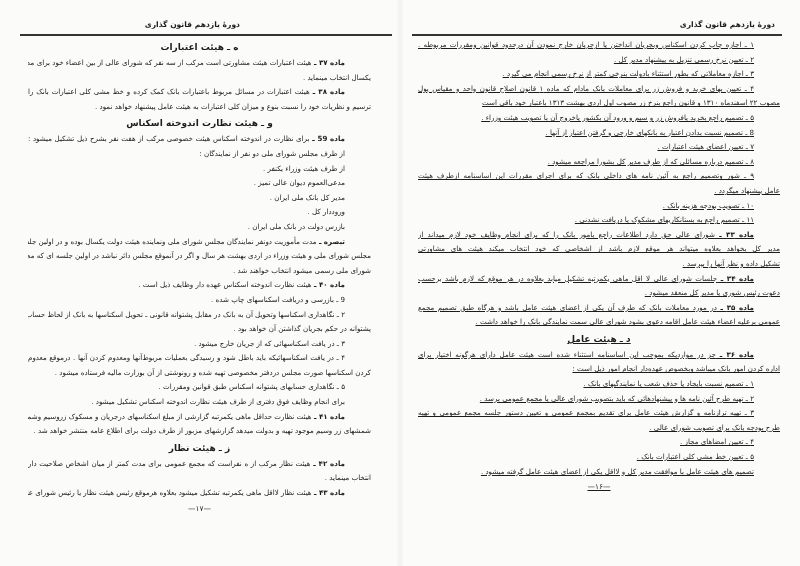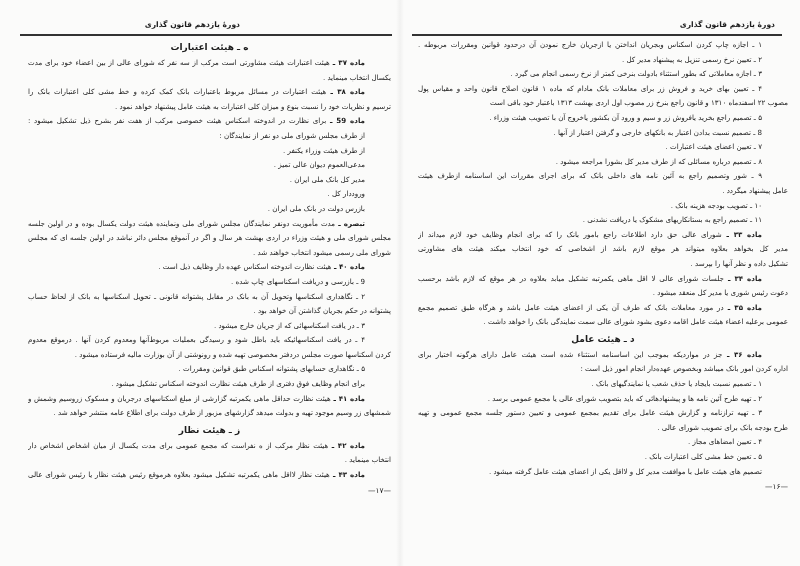--- a/index.html
+++ b/index.html
@@ -29,52 +29,53 @@
       position: absolute; top: 34px; height: 1.6px; background: #333;
     }
     #page-left .head-rule  { left: 20px; right: 8px; }
     #page-right .head-rule { left: 12px; right: 18px; }
 
     .body-text {
       position: absolute; top: 38px;
       font-size: 7.1px; line-height: 14.6px;
       text-align: justify;
     }
-    #page-left .body-text  { left: 28px; right: 9px; }
-    #page-right .body-text { left: 18px; right: 12px; }
+    #page-left .body-text  { left: 28px; right: 29px; }
+    #page-right .body-text { left: 18px; right: 20px; text-decoration: underline; }
 
     .line { display: block; white-space: nowrap; overflow: hidden; text-align: justify; text-align-last: justify; }
     .line.last { text-align-last: right; }
     .indent { padding-right: 26px; }
     .section-title {
       display: block; text-align: center; font-size: 9px; font-weight: bold;
       line-height: 18px;
     }
     .art { font-weight: bold; }
     .page-number {
-      display: block; text-align: right; font-size: 7.5px; line-height: 16px; letter-spacing: 1px;
+      display: block; text-align: center; font-size: 7.5px; line-height: 16px; letter-spacing: 1px;
       direction: ltr;
     }
     .gutter-shadow {
       position: absolute; top: 0; bottom: 0; left: 396px; width: 8px;
       background: linear-gradient(to right, rgba(0,0,0,0) 0%, rgba(0,0,0,0.04) 50%, rgba(0,0,0,0) 100%);
     }
   </style>
 </head>
 <body>
 
 <div class="page" id="page-left">
   <div class="running-head">دورهٔ یازدهم قانون گذاری</div>
   <div class="head-rule"></div>
   <div class="body-text" id="left-body">
       <span class="section-title">ه ـ هیئت اعتبارات</span>
       <span class="line indent"><span class="art">ماده ۳۷ ـ </span><span>هیئت اعتبارات هیئت مشاورتی است مرکب از سه نفر که شورای عالی از بین اعضاء خود برای مدت</span></span>
       <span class="line last"><span>یکسال انتخاب مینماید .</span></span>
       <span class="line indent"><span class="art">ماده ۳۸ ـ </span><span>هیئت اعتبارات در مسائل مربوط باعتبارات بانک کمک کرده و خط مشی کلی اعتبارات بانک را</span></span>
       <span class="line last"><span>ترسیم و نظریات خود را نسبت بنوع و میزان کلی اعتبارات به هیئت عامل پیشنهاد خواهد نمود .</span></span>
+      <span class="section-title">و ـ هیئت نظارت اندوخته اسکناس</span>
       <span class="line indent"><span class="art">ماده 59 ـ </span><span>برای نظارت در اندوخته اسکناس هیئت خصوصی مرکب از هفت نفر بشرح ذیل تشکیل میشود :</span></span>
       <span class="line indent last"><span>از طرف مجلس شورای ملی دو نفر از نمایندگان :</span></span>
       <span class="line indent last"><span>از طرف هیئت وزراء یکنفر .</span></span>
       <span class="line indent last"><span>مدعی‌العموم دیوان عالی تمیز .</span></span>
       <span class="line indent last"><span>مدیر کل بانک ملی ایران .</span></span>
       <span class="line indent last"><span>ورود‌دار کل .</span></span>
       <span class="line indent last"><span>بازرس دولت در بانک ملی ایران .</span></span>
       <span class="line indent"><span class="art">تبصره ـ </span><span>مدت مأموریت دونفر نمایندگان مجلس شورای ملی ونماینده هیئت دولت یکسال بوده و در اولین جلسه</span></span>
       <span class="line"><span>مجلس شورای ملی و هیئت وزراء در اردی بهشت هر سال و اگر در آنموقع مجلس دائر نباشد در اولین جلسه ای که مجلس</span></span>
       <span class="line last"><span>شورای ملی رسمی میشود انتخاب خواهند شد .</span></span>
@@ -83,21 +84,21 @@
       <span class="line indent"><span>۲ ـ نگاهداری اسکناسها وتحویل آن به بانک در مقابل پشتوانه قانونی ـ تحویل اسکناسها به بانک از لحاظ حساب</span></span>
       <span class="line last"><span>پشتوانه در حکم بجریان گذاشتن آن خواهد بود .</span></span>
       <span class="line indent last"><span>۳ ـ در یافت اسکناسهائی که از جریان خارج میشود .</span></span>
       <span class="line indent"><span>۴ ـ در یافت اسکناسهائیکه باید باطل شود و رسیدگی بعملیات مربوط‌آنها ومعدوم کردن آنها . درموقع معدوم</span></span>
       <span class="line last"><span>کردن اسکناسها صورت مجلس دردفتر مخصوصی تهیه شده و رونوشتی از آن بوزارت مالیه فرستاده میشود .</span></span>
       <span class="line indent last"><span>۵ ـ نگاهداری حسابهای پشتوانه اسکناس طبق قوانین ومقررات .</span></span>
       <span class="line indent last"><span>برای انجام وظایف فوق دفتری از طرف هیئت نظارت اندوخته اسکناس تشکیل میشود .</span></span>
       <span class="line indent"><span class="art">ماده ۴۱ ـ </span><span>هیئت نظارت حداقل ماهی یکمرتبه گزارشی از مبلغ اسکناسهای درجریان و مسکوک زروسیم وشمش و</span></span>
       <span class="line last"><span>شمشهای زر وسیم موجود تهیه و بدولت میدهد گزارشهای مزبور از طرف دولت برای اطلاع عامه منتشر خواهد شد .</span></span>
       <span class="section-title">ز ـ هیئت نظار</span>
-      <span class="line indent"><span class="art">ماده ۴۲ ـ </span><span>هیئت نظار مرکب از ه نفراست که مجمع عمومی برای مدت یکسال از میان اشخاص اشخاص دار</span></span>
+      <span class="line indent"><span class="art">ماده ۴۲ ـ </span><span>هیئت نظار مرکب از ه نفراست که مجمع عمومی برای مدت کمتر از میان اشخاص صلاحیت دار</span></span>
       <span class="line last"><span>انتخاب مینماید .</span></span>
       <span class="line indent"><span class="art">ماده ۴۳ ـ </span><span>هیئت نظار لااقل ماهی یکمرتبه تشکیل میشود بعلاوه هرموقع رئیس هیئت نظار یا رئیس شورای عالی</span></span>
       <span class="page-number">—۱۷—</span>
     </div>
 </div>
 
 <div class="gutter-shadow"></div>
 
 <div class="page" id="page-right">
   <div class="running-head">دورهٔ یازدهم قانون گذاری</div>

